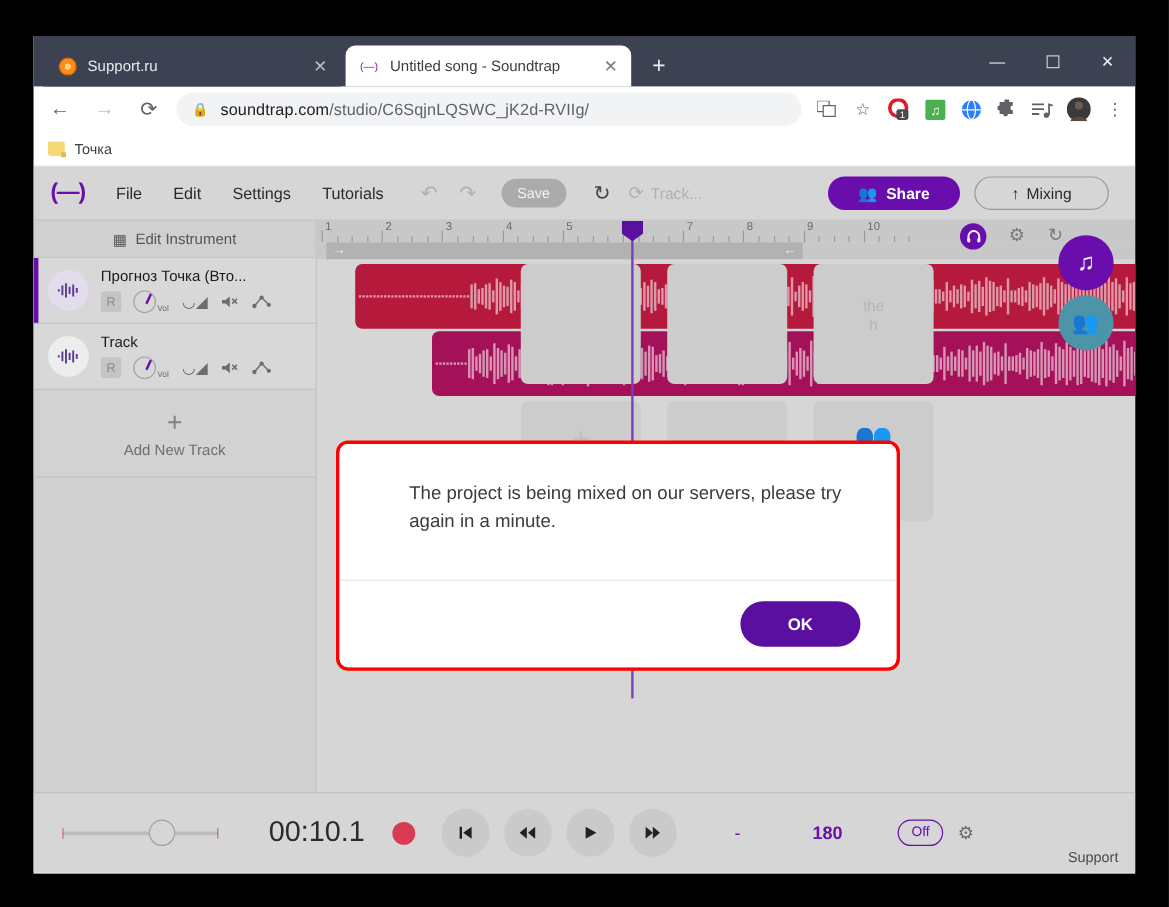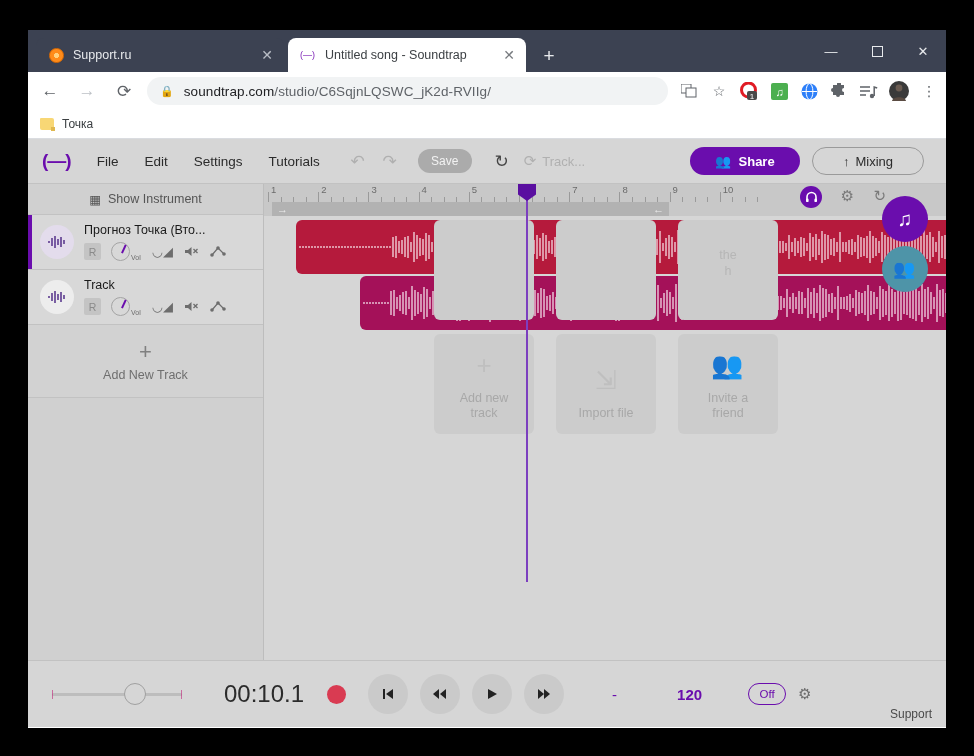--- a/index.html
+++ b/index.html
@@ -383,21 +383,21 @@
         </div>
         <div class="upgradebtn" style="margin-right:22px;">
           <span style="margin-right:6px;">↑</span>
           <span>Mixing</span>
         </div>
       </div>
 
       <div class="tracks-col">
         <div class="showinst">
           <span style="margin-right:7px;">▦</span>
-          <span>Show Instrument</span>
+          <span>Edit Instrument</span>
         </div>
 
         <div class="trackrow sel">
           <div class="tr-avatar">
             <svg width="20" height="14" viewBox="0 0 20 14">
                 <g stroke="#5c3b8f" stroke-width="1.6">
                   <path d="M2 6v2M5 3v8M8 1v12M11 4v6M14 2v10M17 5v4"></path>
                 </g>
               </svg>
           </div>
@@ -1027,23 +1027,34 @@
               <path d="M3 2v10l9-5z" fill="#222"></path>
             </svg>
         </div>
         <div class="tbtn">
           <svg width="16" height="14" viewBox="0 0 16 14">
               <path d="M2 2v10l6-5z" fill="#222"></path>
               <path d="M8 2v10l6-5z" fill="#222"></path>
             </svg>
         </div>
         <div class="dash">-</div>
-        <div class="bpm">120</div>
+        <div class="bpm">180</div>
         <div class="offpill">Off</div>
         <div class="metgear">⚙</div>
         <div class="support">Support</div>
       </div>
 
     </div>
 
+    <div class="modal-hl">
+      <div class="modal">
+        <div class="modal-body">
+          <div class="modal-msg">The project is being mixed on our servers, please try again in a minute.</div>
+        </div>
+        <div class="modal-sep"></div>
+        <div class="modal-foot">
+          <div class="okbtn">OK</div>
+        </div>
+      </div>
+    </div>
 
   </div>
 </div>
 
 </body></html>

